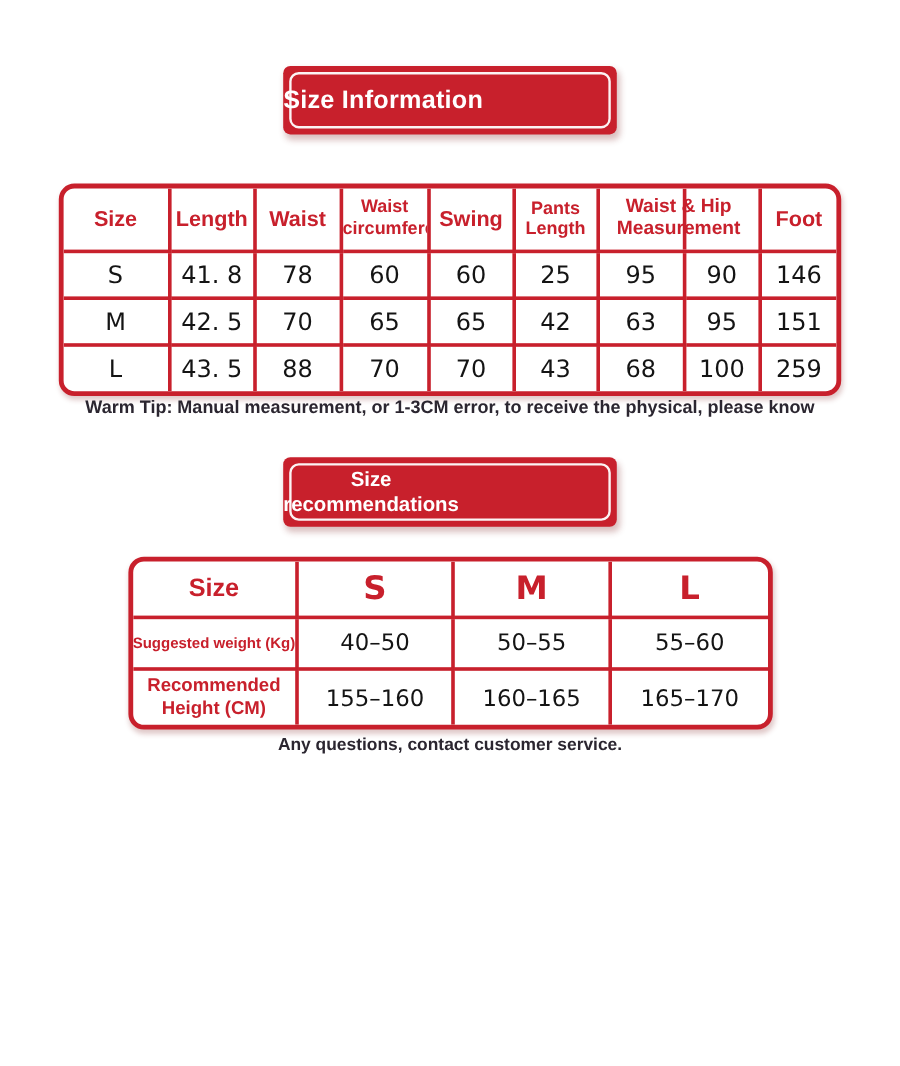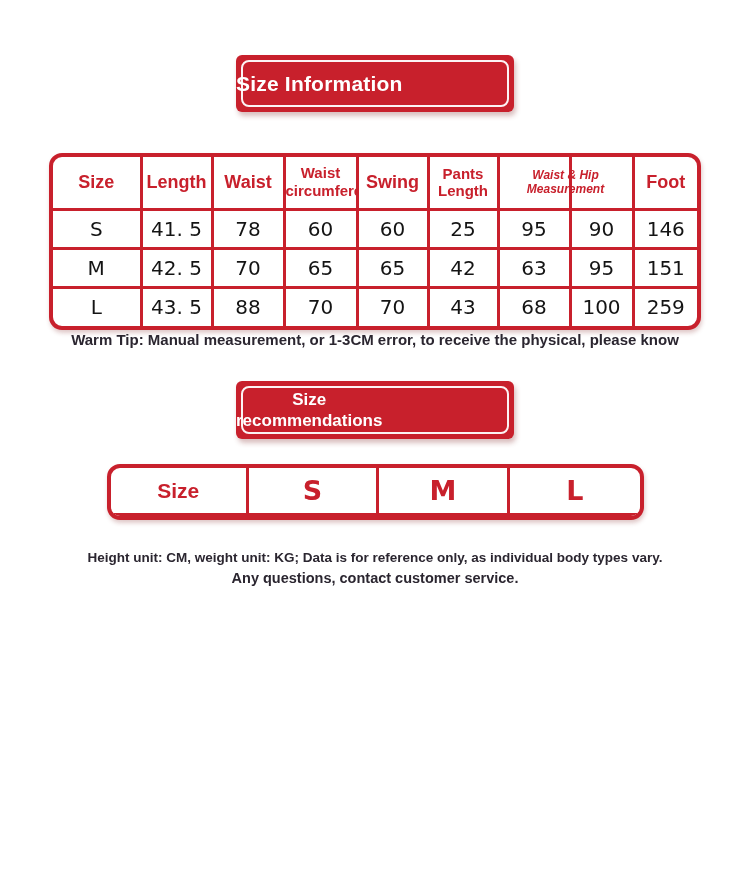--- a/index.html
+++ b/index.html
@@ -37,21 +37,21 @@
   .tbl-wrap tbody tr:last-child > *{border-bottom:none;}
 
   
   .t1-wrap{width:644px;margin:41px auto 0;}
   .t1 thead tr{height:52px;}
   .t1 tbody tr{height:39px;}
   .t1 thead th{font-weight:bold;}
   .h-big{font-size:18px;}
   .h-med{font-size:15px;text-align:left;padding-left:6px;line-height:1.15;}
   .h-sm{font-size:15px;text-align:left;padding-left:3px;line-height:1.2;}
-  .h-wh{font-size:12px;position:relative;font-style:italic;}
+  .h-wh{font-size:16px;position:relative;}
   .h-wh .vline{position:absolute;left:53%;top:0;bottom:0;width:3px;background:#c8202c;}
   .h-wh span{position:relative;z-index:1;}
   .t1 tbody td{
     font-family:"DejaVu Sans", sans-serif;font-size:20px;color:#141414;font-weight:normal;
   }
   .t1 td.szcell{font-size:20px;}
 
   
   .t2-wrap{width:529px;margin:25px auto 0;}
   .t2 thead tr{height:47px;}
@@ -105,21 +105,21 @@
           <th class="h-sm">Waist circumference</th>
           <th class="h-big">Swing</th>
           <th class="h-med">Pants Length</th>
           <th class="h-wh" colspan="2"><i class="vline"></i><span>Waist &amp; Hip Measurement</span></th>
           <th class="h-big">Foot</th>
         </tr>
       </thead>
       <tbody>
         <tr>
           <td class="szcell">S</td>
-          <td>41. 5</td>
+          <td>41. 8</td>
           <td>78</td>
           <td>60</td>
           <td>60</td>
           <td>25</td>
           <td>95</td>
           <td>90</td>
           <td>146</td>
         </tr>
         <tr>
           <td class="szcell">M</td>
@@ -164,20 +164,31 @@
       </colgroup>
       <thead>
         <tr>
           <th class="h-size2">Size</th>
           <th class="h-sml">S</th>
           <th class="h-sml">M</th>
           <th class="h-sml">L</th>
         </tr>
       </thead>
       <tbody>
+        <tr class="r-weight">
+          <th class="rowlbl lbl-sm">Suggested weight (Kg)</th>
+          <td>40–50</td>
+          <td>50–55</td>
+          <td>55–60</td>
+        </tr>
+        <tr class="r-height">
+          <th class="rowlbl lbl-lg">Recommended Height (CM)</th>
+          <td>155–160</td>
+          <td>160–165</td>
+          <td>165–170</td>
+        </tr>
       </tbody>
     </table>
   </div>
 
-  <p class="note note-units">Height unit: CM, weight unit: KG; Data is for reference only, as individual body types vary.</p>
   <p class="note note-contact">Any questions, contact customer service.</p>
 
 </div>
 
 </body></html>

